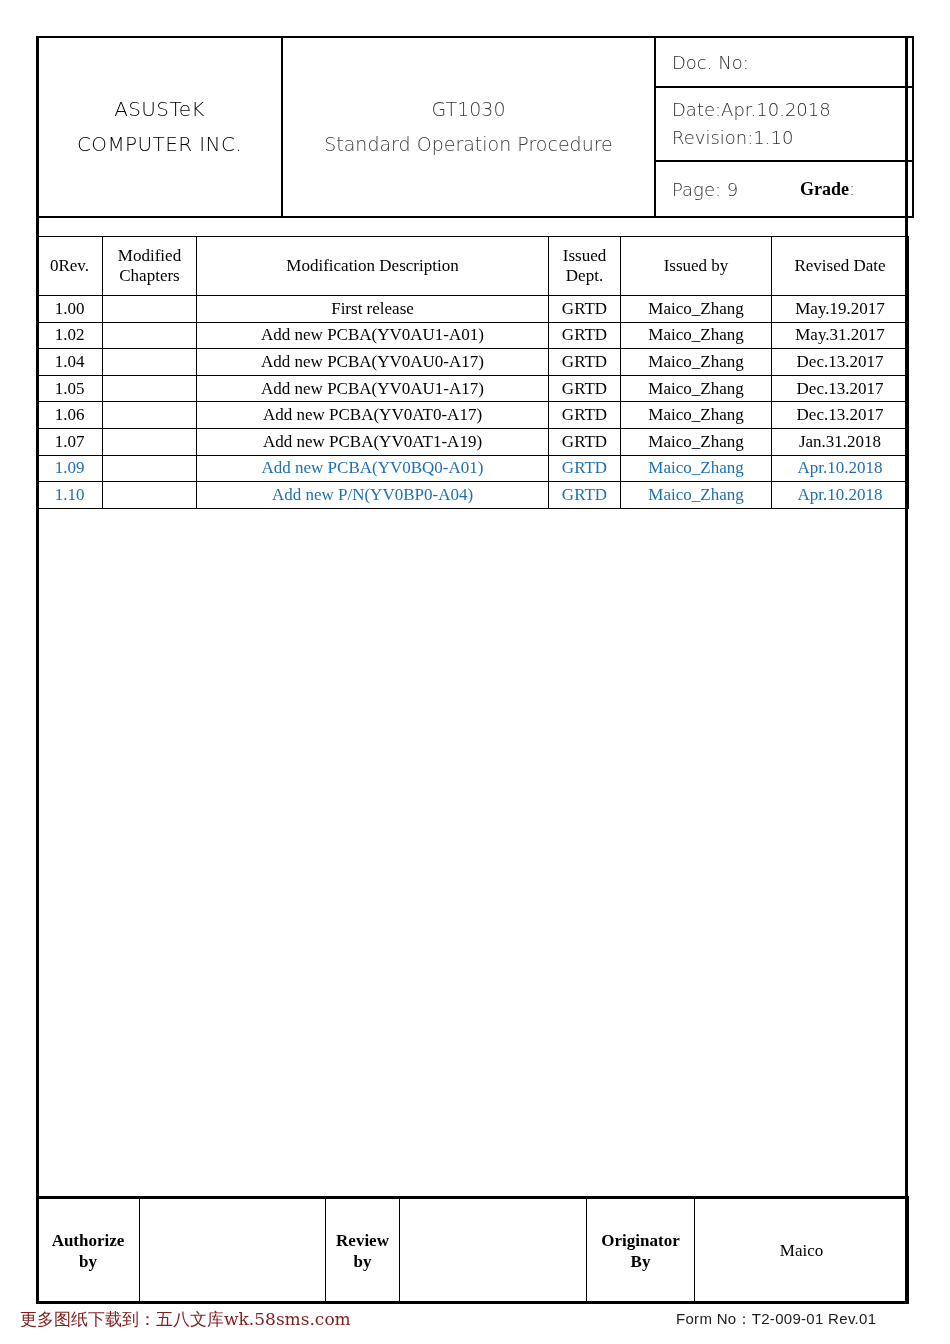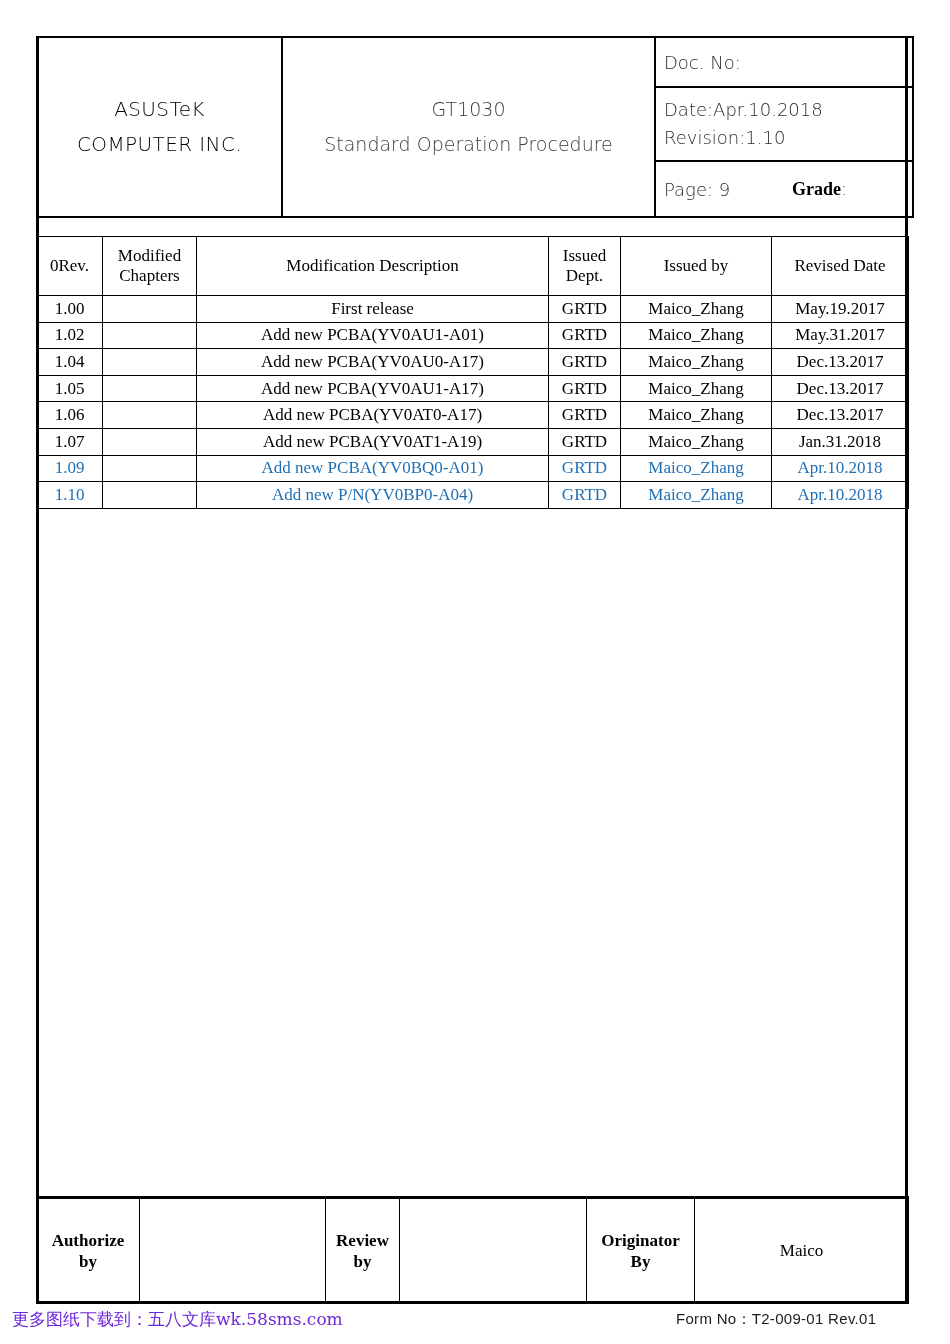--- a/index.html
+++ b/index.html
@@ -80,21 +80,21 @@
     border-collapse: collapse;
     table-layout: fixed;
   }
   .meta-table td {
     border: 0;
     border-bottom: 2px solid #000;
     font-family: "DejaVu Sans", "Liberation Sans", sans-serif;
     font-size: 18px;
     font-weight: 300;
     color: #2d2d2d;
-    padding: 5px 2px 5px 8px;
+    padding: 5px 2px 5px 16px;
     vertical-align: middle;
   }
   .meta-table tr:last-child td { border-bottom: 0; }
   .meta-docno { height: 38px; }
   .meta-daterev { height: 62px; line-height: 1.55; }
   .meta-page {
     height: 44px;
     border-right: 2px solid #000;
     width: 56%;
   }
@@ -189,25 +189,25 @@
   
   .caption {
     position: absolute;
     left: 0;
     top: 1304px;
     width: 950px;
     height: 40px;
   }
   .caption-left {
     position: absolute;
-    left: 12px;
+    left: 20px;
     top: 4px;
     font-family: "DejaVu Serif", "Liberation Serif", serif;
     font-size: 17px;
-    color: #6d28d9;
+    color: #7f1d1d;
     white-space: nowrap;
   }
   .caption-right {
     position: absolute;
     left: 676px;
     top: 6px;
     font-family: Liberation Sans, sans-serif;
     font-size: 15px;
     color: #1c1c1c;
     white-space: nowrap;

